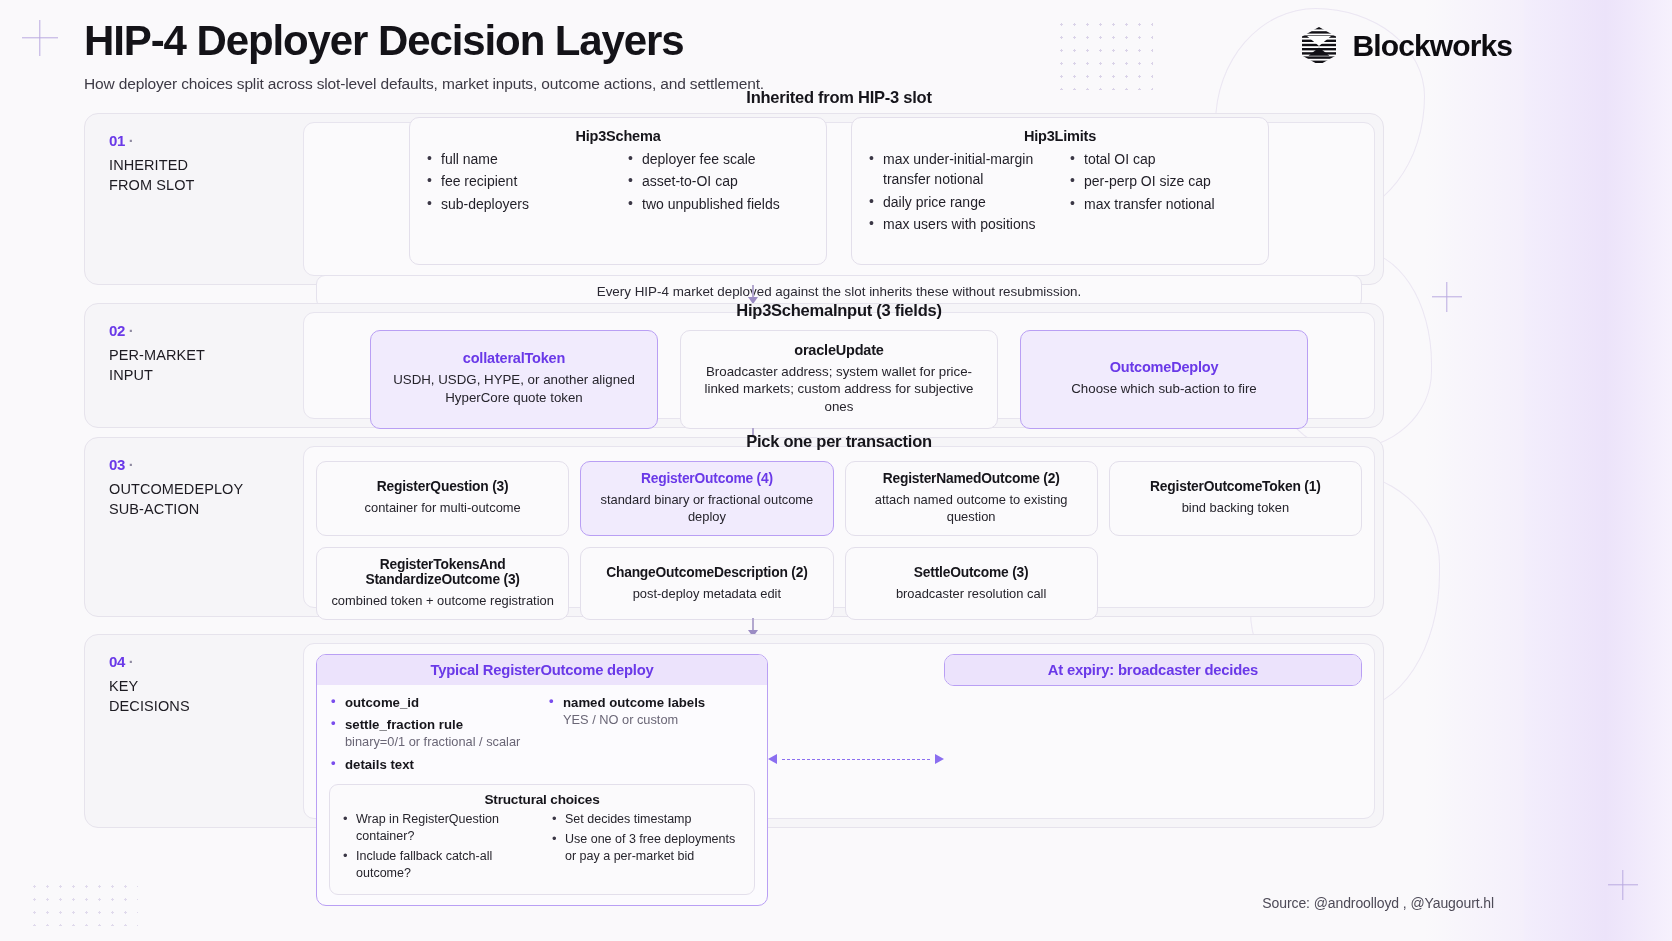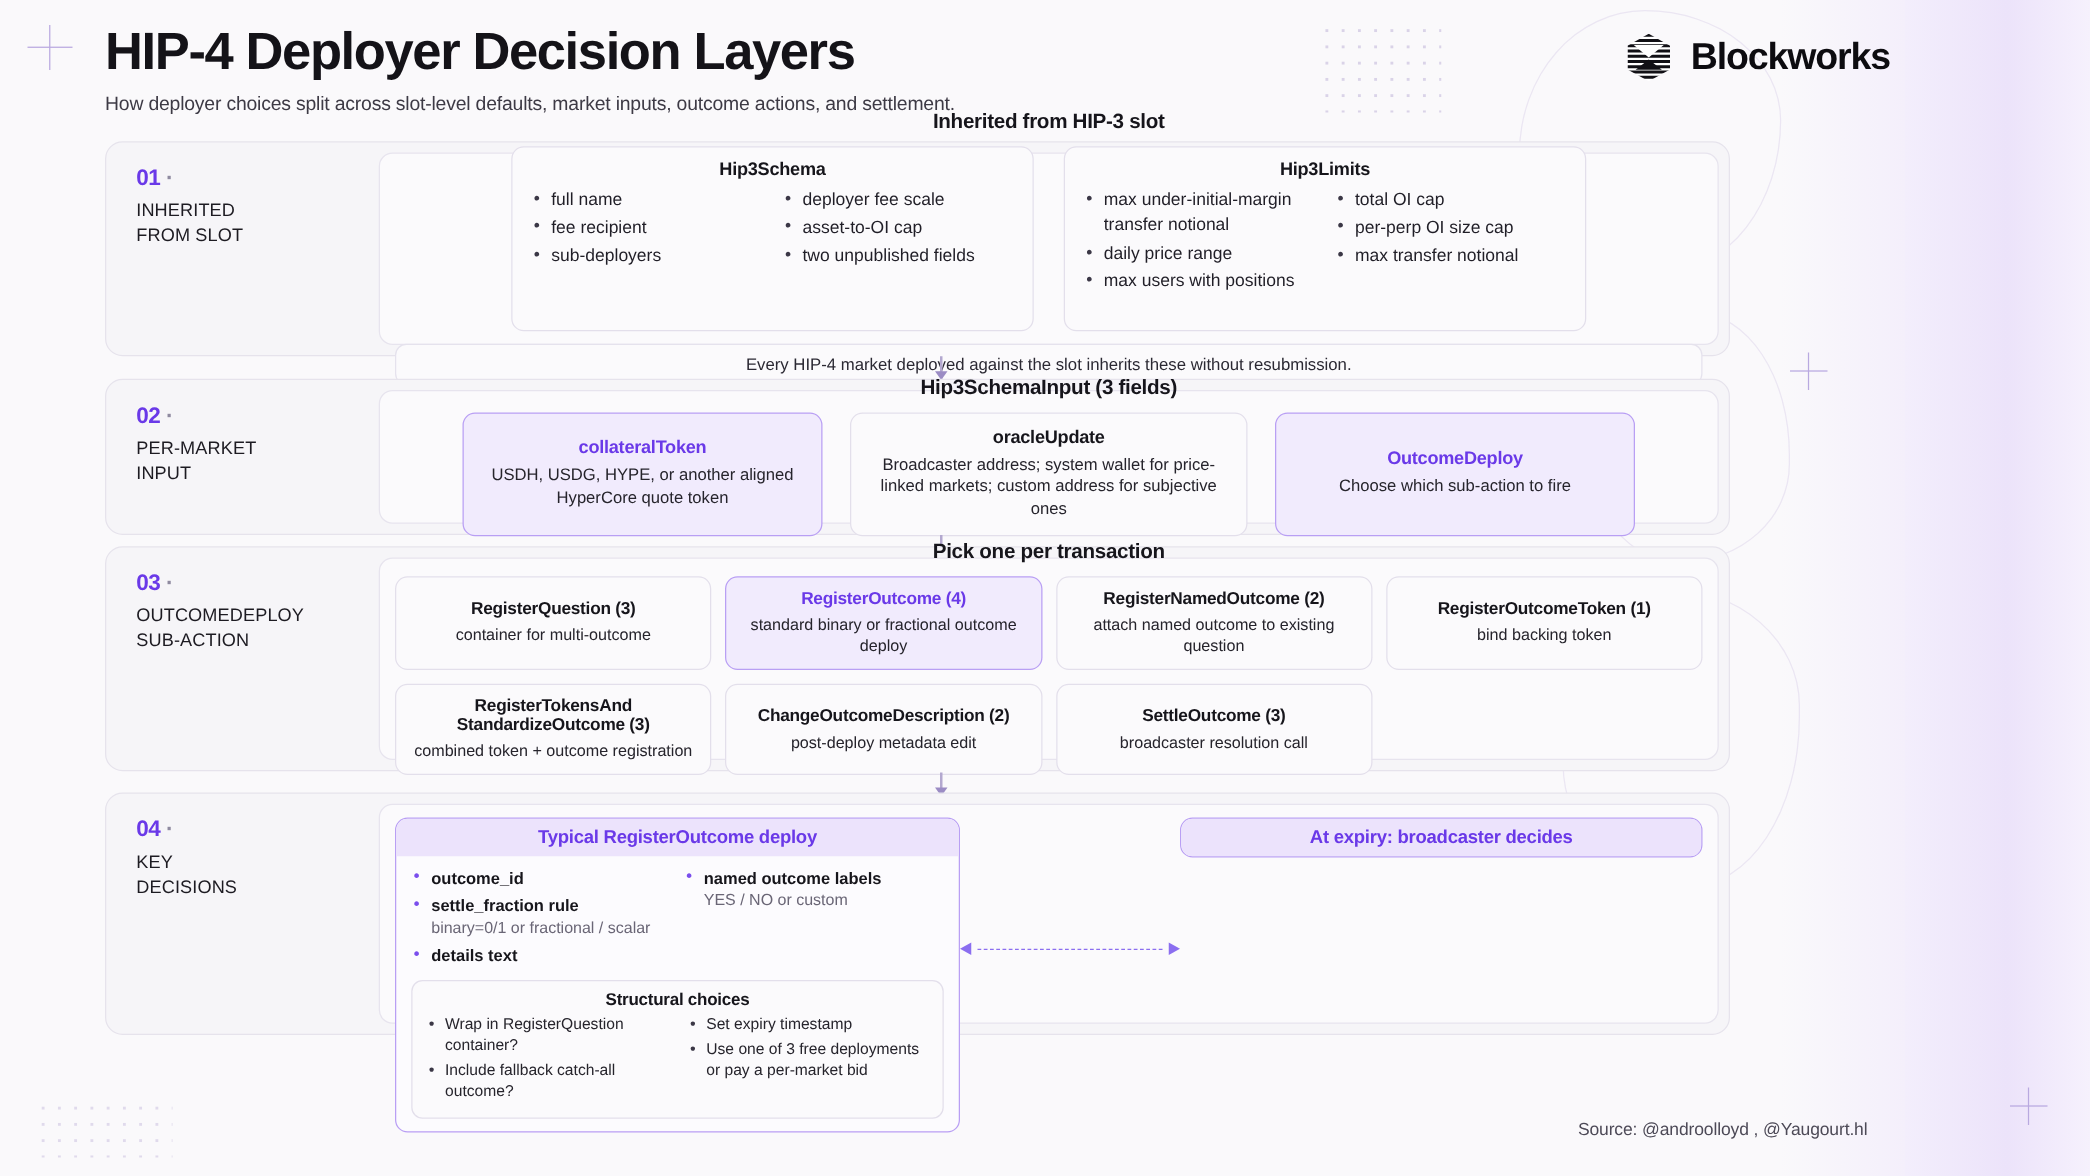--- a/index.html
+++ b/index.html
@@ -70,21 +70,21 @@
   
   .layer {
     position: absolute;
     display: flex; align-items: stretch;
     background: #f6f5f8;
     border: 1px solid #e6e3ec;
     border-radius: 14px;
   }
   .layer-label { width: 218px; padding: 18px 0 0 24px; flex-shrink: 0; }
   .layer-num {
-    font-size: 18px; font-weight: 700; color: #6a39e8; letter-spacing: -.4px;
+    font-size: 15px; font-weight: 700; color: #6a39e8; letter-spacing: -.4px;
     margin-bottom: 7px;
   }
   .layer-num .dot { color: #8f8aa0; font-weight: 600; }
   .layer-name {
     font-size: 14.5px; font-weight: 500; color: #1d1b22; line-height: 1.35;
     letter-spacing: .1px; text-transform: uppercase;
   }
   .layer-body {
     flex: 1; margin: 8px 8px 8px 0;
     background: #fbfafc; border: 1px solid #e7e4ee; border-radius: 11px;
@@ -443,21 +443,21 @@
             </div>
 
             <div class="sub-card">
               <div class="card-title">Structural choices</div>
               <div class="bullet-cols">
                 <ul class="plain">
                   <li>Wrap in RegisterQuestion container?</li>
                   <li>Include fallback catch-all outcome?</li>
                 </ul>
                 <ul class="plain">
-                  <li>Set expiry timestamp</li>
+                  <li>Set decides timestamp</li>
                   <li>Use one of 3 free deployments or pay a per-market bid</li>
                 </ul>
               </div>
             </div>
           </div>
         </div>
 
         <div class="dbl-arrow">
           <div class="line"></div>
           <div class="head l"></div>

